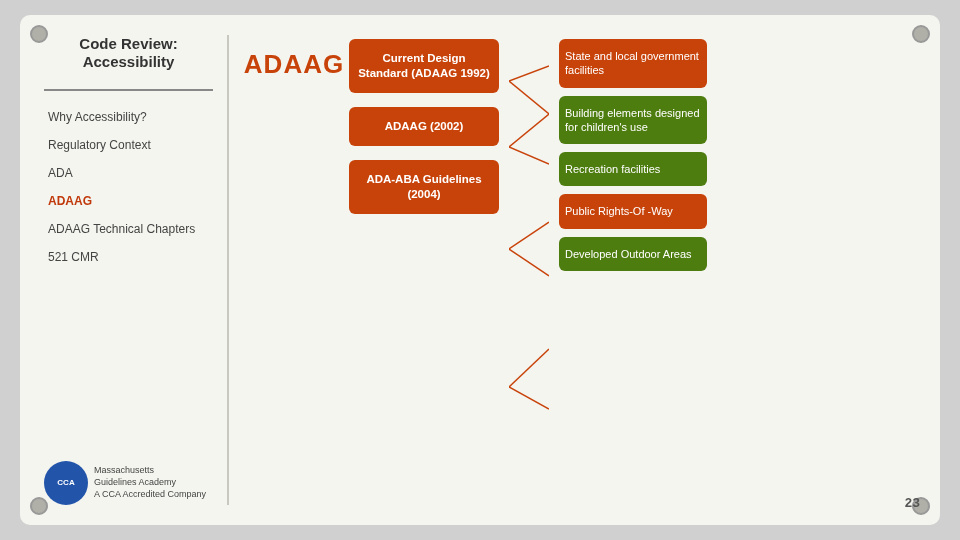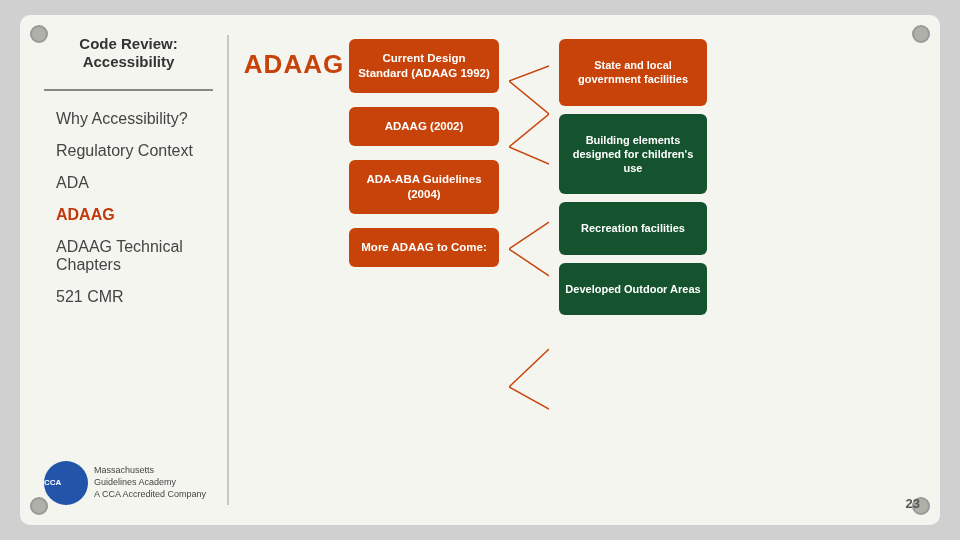--- a/index.html
+++ b/index.html
@@ -55,46 +55,45 @@
       margin-bottom: 10px;
       line-height: 1.2;
       text-align: center;
     }
     .sidebar-divider {
       border: none;
       border-top: 2px solid #888;
       margin-bottom: 8px;
     }
     .sidebar-item {
-      font-size: 16px;
+      font-size: 12px;
       color: #444;
       padding: 3px 4px;
       cursor: pointer;
       border-radius: 3px;
-      margin-left: 8px;
     }
     .sidebar-item.active {
       font-weight: bold;
       color: #c0390b;
     }
     .sidebar-logo {
       margin-top: auto;
       display: flex;
       align-items: center;
       gap: 6px;
       padding-top: 10px;
     }
     .logo-circle {
       width: 44px;
       height: 44px;
       border-radius: 50%;
       background: #2255aa;
       display: flex;
       align-items: center;
-      justify-content: flex-start;
+      justify-content: center;
       color: white;
       font-size: 8px;
       font-weight: bold;
       text-align: center;
       line-height: 1.2;
       flex-shrink: 0;
     }
     .logo-text {
       font-size: 9px;
       color: #444;
@@ -162,38 +161,39 @@
     .col-right {
       display: flex;
       flex-direction: column;
       gap: 8px;
       width: 148px;
     }
     .right-box {
       background: #c8430a;
       color: white;
       font-size: 11px;
-      font-weight: bold;
-      text-align: center;
-      padding: 19px 6px;
+      font-weight: normal;
+      text-align: left;
+      padding: 10px 6px;
       border-radius: 6px;
       line-height: 1.3;
     }
     .right-box.lighter {
-      background: #14532d;
+      background: #4d7c0f;
     }
 
     
     .page-number {
       position: absolute;
       bottom: 14px;
       right: 20px;
       font-size: 13px;
       color: #555;
       font-weight: bold;
+      font-family: Liberation Mono, monospace;
     }
   </style>
 </head>
 <body>
 
 <div class="slide">
   <div class="screw tl"></div>
   <div class="screw tr"></div>
   <div class="screw bl"></div>
   <div class="screw br"></div>
@@ -222,21 +222,20 @@
   <div class="main-content">
 
     <div class="col-adaag">
       <div class="adaag-label">ADAAG</div>
     </div>
 
     <div class="col-center">
       <div class="center-box">Current Design Standard (ADAAG 1992)</div>
       <div class="center-box">ADAAG (2002)</div>
       <div class="center-box">ADA-ABA Guidelines (2004)</div>
-      <div class="center-box">More ADAAG to Come:</div>
     </div>
 
     <div class="col-arrows">
       <svg class="arrows-svg" viewBox="0 0 40 430" preserveAspectRatio="none" style="height:430px;">
 
         <line x1="0" y1="42" x2="40" y2="27" stroke="#c8430a" stroke-width="1.5"></line>
 
         <line x1="0" y1="42" x2="40" y2="75" stroke="#c8430a" stroke-width="1.5"></line>
 
         <line x1="0" y1="108" x2="40" y2="75" stroke="#c8430a" stroke-width="1.5"></line>
@@ -250,19 +249,20 @@
         <line x1="0" y1="348" x2="40" y2="310" stroke="#c8430a" stroke-width="1.5"></line>
 
         <line x1="0" y1="348" x2="40" y2="370" stroke="#c8430a" stroke-width="1.5"></line>
       </svg>
     </div>
 
     <div class="col-right">
       <div class="right-box">State and local government facilities</div>
       <div class="right-box lighter">Building elements designed for children's use</div>
       <div class="right-box lighter">Recreation facilities</div>
+      <div class="right-box">Public Rights-Of -Way</div>
       <div class="right-box lighter">Developed Outdoor Areas</div>
     </div>
 
   </div>
 
   <div class="page-number">23</div>
 </div>
 
 </body></html>

